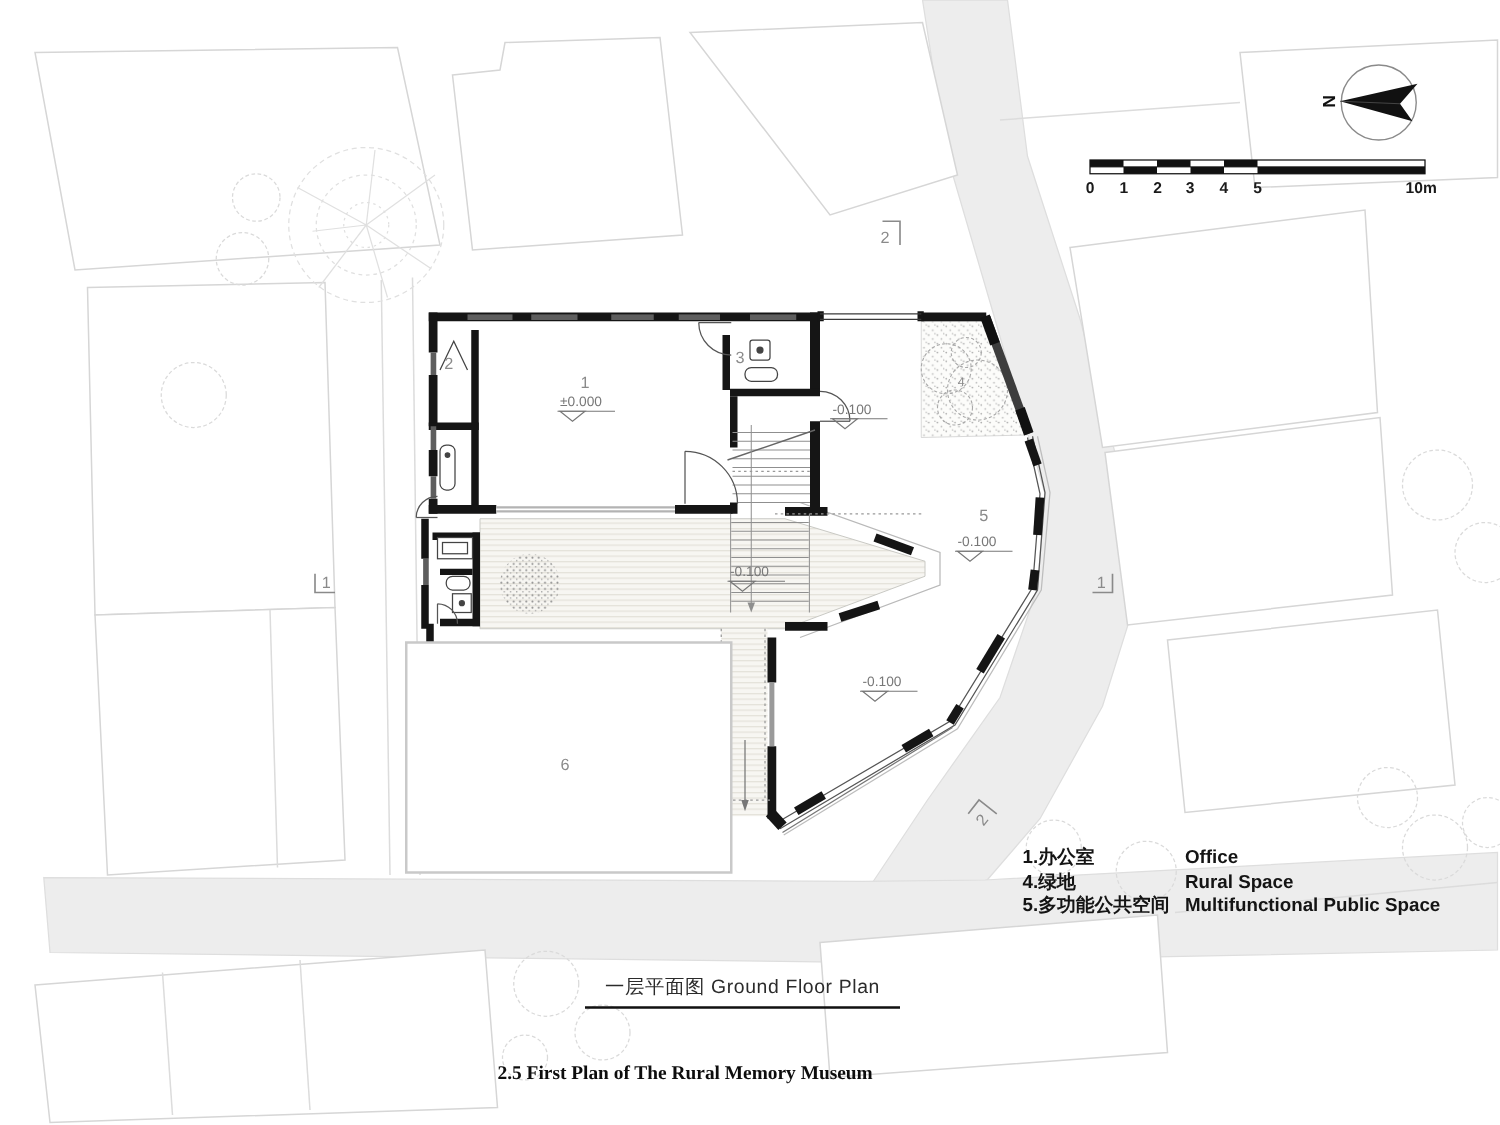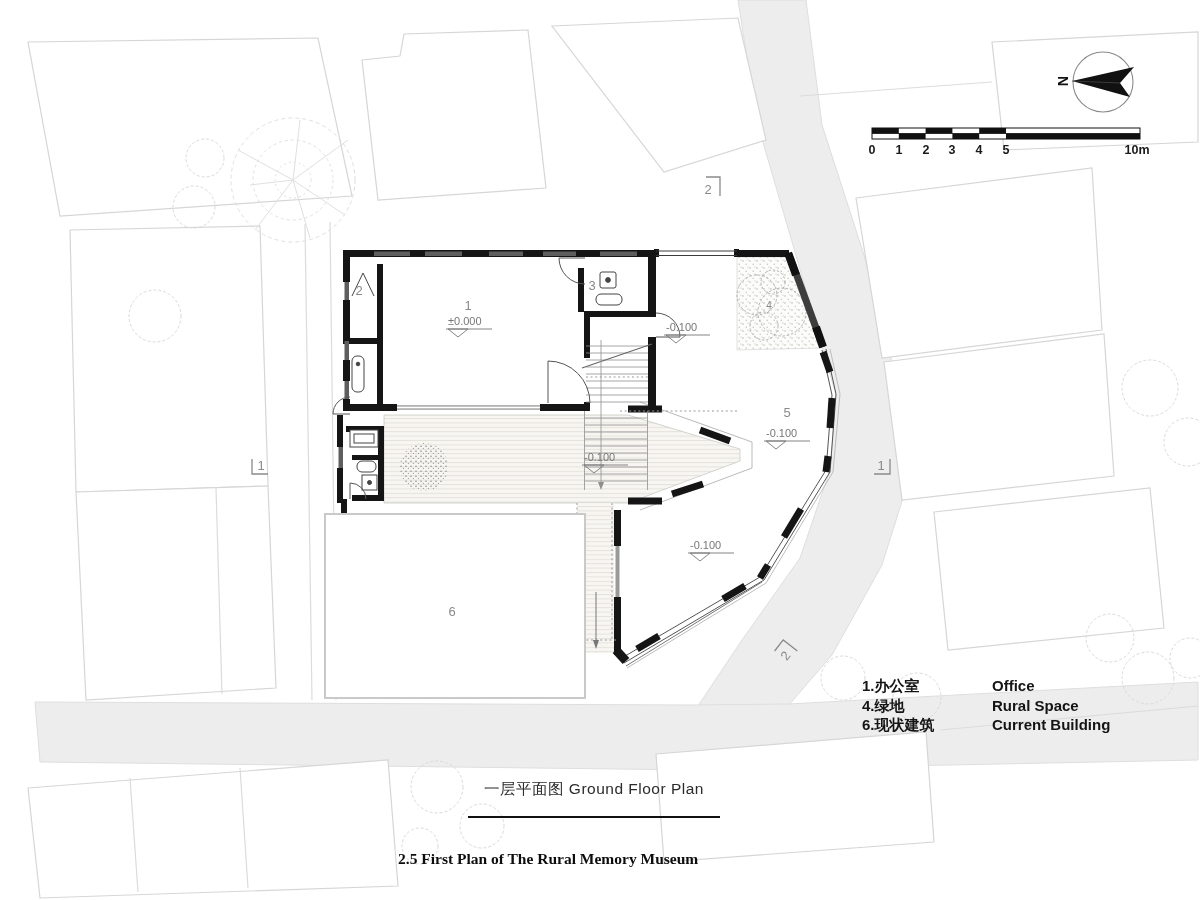--- a/index.html
+++ b/index.html
@@ -1,24 +1,24 @@
 <!DOCTYPE html>
 <html><head>
 <meta charset="utf-8">
 <style>
   html,body{margin:0;padding:0;background:#ffffff;}
   .canvas{position:relative;width:1200px;height:900px;background:#ffffff;overflow:hidden;
           font-family:"Liberation Sans","DejaVu Sans",sans-serif;}
   .canvas svg{position:absolute;left:0;top:0;}
-  .legend{position:absolute;left:818px;top:676px;font-size:15px;font-weight:600;color:#141414;margin-left:44px;}
+  .legend{position:absolute;left:818px;top:676px;font-size:15px;font-weight:600;color:#141414;}
   .lg-row{height:19.7px;line-height:19.7px;white-space:nowrap;}
   .lg-zh{display:inline-block;width:130px;}
   .title-block{position:absolute;left:468px;top:779px;width:252px;text-align:center;
                font-size:15.5px;letter-spacing:.5px;color:#2b2b2b;
-               border-bottom:2px solid #111;padding-bottom:16px;}
+               border-bottom:2px solid #111;padding-bottom:5px;}
   .caption{position:absolute;left:398px;top:850px;width:400px;
            font-family:"Liberation Serif","DejaVu Serif",serif;font-weight:bold;
            font-size:15.5px;color:#0d0d0d;}
   text{font-family:"Liberation Sans","DejaVu Sans",sans-serif;}
 </style>
 </head>
 <body>
 
 <div class="canvas">
 <svg width="1200" height="900" viewBox="0 0 1200 900">
@@ -338,21 +338,21 @@
 </svg>
 
   <div class="legend">
     <div class="lg-row">
       <span class="lg-zh">1.办公室</span><span class="lg-en">Office</span>
     </div>
     <div class="lg-row">
       <span class="lg-zh">4.绿地</span><span class="lg-en">Rural Space</span>
     </div>
     <div class="lg-row">
-      <span class="lg-zh">6.现状建筑</span><span class="lg-en">Current Building</span>
+      <span class="lg-zh">5.多功能公共空间</span><span class="lg-en">Multifunctional Public Space</span>
     </div>
   </div>
 
   <div class="title-block">
     <span>一层平面图</span>
     <span>Ground Floor Plan</span>
   </div>
   <div class="caption">2.5 First Plan of The Rural Memory Museum</div>
 </div>
 

